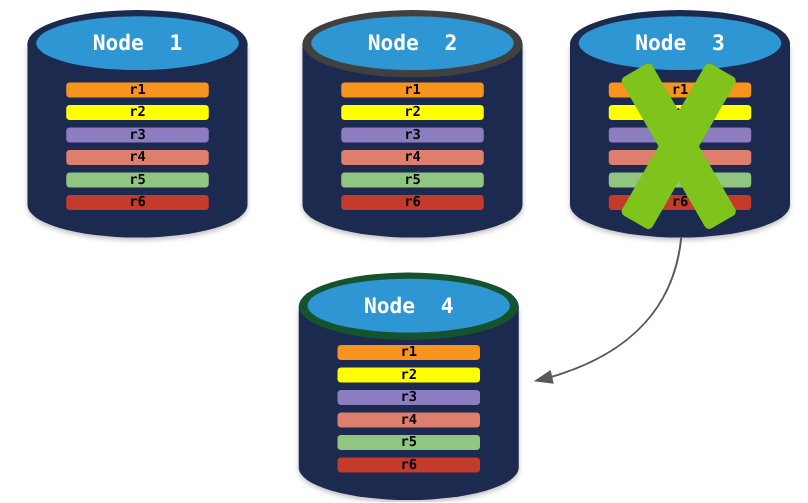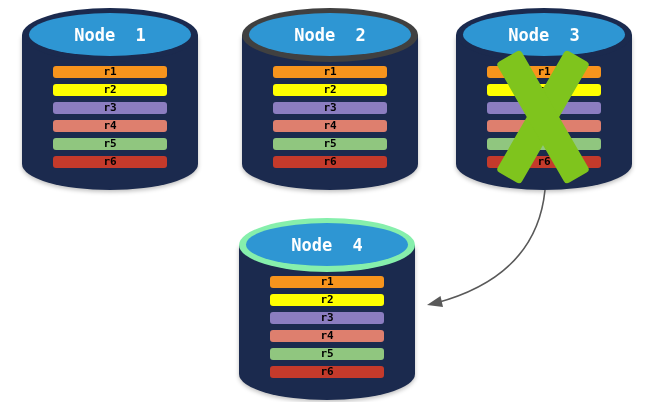--- a/index.html
+++ b/index.html
@@ -122,21 +122,21 @@
         </div>
     </div>
     <div class="x-overlay">
       <div class="x-bar x-bar-1" style="background-color: rgb(127, 196, 29);"></div>
       <div class="x-bar x-bar-2" style="background-color: rgb(127, 196, 29);"></div>
     </div>
   </div>
 
   <div class="node" style="left:239px; top:218px;">
     <div class="cyl-body" style="background-color: rgb(27, 42, 78);"></div>
-    <div class="cyl-top" style="background-color: #86efac;">
+    <div class="cyl-top" style="background-color: #14532d;">
       <div class="cyl-top-inner" style="background-color: rgb(46, 150, 211);">
         <span class="node-label" style="color: rgb(255, 255, 255);">Node  4</span>
       </div>
     </div>
     <div class="rows">
       <div class="row" style="background-color: rgb(247, 148, 29);">
           <span>r1</span>
         </div>
       <div class="row" style="background-color: rgb(255, 255, 0);">
           <span>r2</span>

